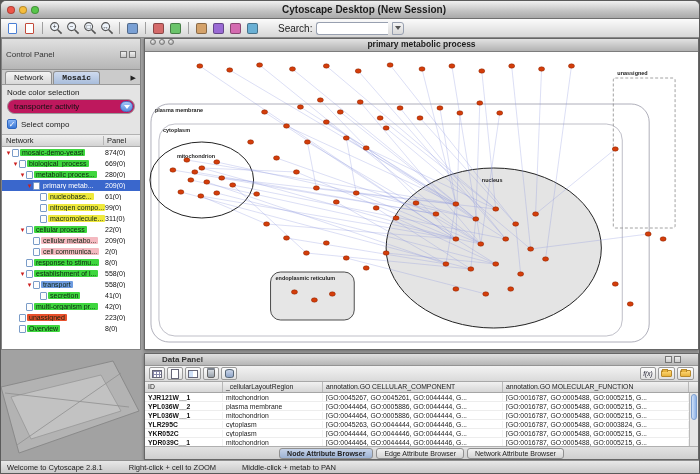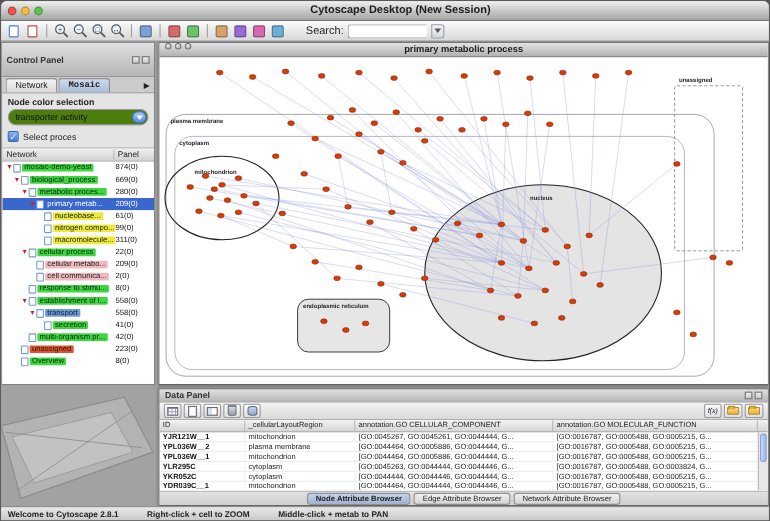--- a/index.html
+++ b/index.html
@@ -23,30 +23,30 @@
   .search-label { font-size:10px; color:#222; }
   .search-input { width:72px; height:13px; border:1px solid #98a0b0; border-right:none; border-radius:3px 0 0 3px; font-size:8px; padding:0 3px; background:#fff; }
   .search-drop { width:12px; height:13px; border:1px solid #98a0b0; border-radius:0 3px 3px 0; background:linear-gradient(#f4f4f4,#d8d8d8); display:flex; align-items:center; justify-content:center; }
   .arrow-down { width:0; height:0; border-left:3px solid transparent; border-right:3px solid transparent; border-top:4px solid #555; }
 
   
   .main { flex:1; display:grid; grid-template-columns:140px 1fr; grid-template-rows:312px 1fr; gap:3px; background:#a2a2a2; overflow:hidden; }
 
   
   .cp { background:#e4e4e4; border:1px solid #838383; display:flex; flex-direction:column; overflow:hidden; }
-  .cp-title { height:13px; flex:none; background:linear-gradient(#e0e0e0,#b6b6b6); border-bottom:1px solid #949494; font-size:8px; font-weight:bold; color:#333; display:flex; align-items:center; padding:15px 4px;text-align:right; }
+  .cp-title { height:13px; flex:none; background:linear-gradient(#e0e0e0,#b6b6b6); border-bottom:1px solid #949494; font-size:8px; font-weight:normal; color:#333; display:flex; align-items:center; padding:15px 4px;text-align:right; }
   .grow { flex:1; }
   .mini-btn { width:7px; height:7px; border:1px solid #777; background:linear-gradient(#efefef,#c9c9c9); margin-left:2px; flex:none; }
   .cp-tabs { height:15px; flex:none; display:flex; align-items:flex-end; background:#cbcbcb; border-bottom:1px solid #9a9a9a; padding:2px 2px 0 3px; gap:1px; }
   .cp-tab { font-size:8px; padding:1px 8px 2px; border:1px solid #8f8f8f; border-bottom:none; border-radius:3px 3px 0 0; background:linear-gradient(#f4f4f4,#d8d8d8); color:#222; white-space:nowrap; }
   .cp-tab.selected { background:linear-gradient(#cfdbee,#a8bddb); font-weight:bold;font-family:Liberation Mono, monospace; }
   .cp-tab-arrow { margin-left:auto; font-size:7px; color:#222; padding:0 2px 2px 0; }
   .cp-colorsel { padding:3px 5px 5px; border-bottom:1px solid #b2b2b2; background:#e4e4e4; flex:none; }
-  .cs-label { font-size:8px; color:#222;font-weight:bold; }
-  .combo { margin-top:2px; height:15px; background:#4d7c0f; border:1px solid #9a9a9a; border-radius:8px; display:flex; align-items:center; padding-left:6px; position:relative; font-size:8px; color:#111; }
+  .cs-label { font-size:8px; color:#222; }
+  .combo { margin-top:2px; height:15px; background:#be185d; border:1px solid #9a9a9a; border-radius:8px; display:flex; align-items:center; padding-left:6px; position:relative; font-size:8px; color:#111; }
   .combo-btn { position:absolute; right:1px; top:1px; bottom:1px; width:13px; border-radius:7px; background:linear-gradient(#a5c6f8,#5a8fe0); display:flex; align-items:center; justify-content:center; border:1px solid #4677c8; }
   .combo-btn .arrow-down { border-top-color:#fff; }
   .checkbox-row { display:flex; align-items:center; gap:4px; margin-top:5px; }
   .checkbox { width:10px; height:10px; border-radius:2px; background:linear-gradient(#8ab5f5,#3a78d6); border:1px solid #2e66c0; color:#fff; font-size:8px; line-height:9px; text-align:center; flex:none; }
   .checkbox::after { content:"✓"; }
   .cb-label { font-size:8px; color:#222; }
   .tree-head { display:flex; height:12px; flex:none; background:linear-gradient(#efefef,#d3d3d3); border-bottom:1px solid #a8a8a8; font-size:7.5px; color:#222; align-items:center; }
   .tree-head .h1 { flex:1; padding-left:4px; border-right:1px solid #b5b5b5; overflow:hidden; }
   .tree-head .h2 { width:36px; padding-left:3px; }
   .tree { flex:1; background:#fff; overflow:hidden; }
@@ -66,21 +66,21 @@
   .net-dots { display:flex; gap:3px; padding-left:5px; z-index:2; }
   .net-dot { width:6px; height:6px; border-radius:50%; background:radial-gradient(circle at 35% 30%, #f2f2f2, #9a9a9a); border:1px solid #787878; }
   .net-title-text { position:absolute; left:0; right:0; text-align:center; font-size:8.5px; font-weight:bold; color:#1d1d1d; }
   .netsvg { flex:1; display:block; background:#fff; }
 
   
   .overview-area { background:#a2a2a2; overflow:hidden; position:relative; }
 
   
   .dp { border:1px solid #666; background:#e6e6e6; display:flex; flex-direction:column; box-shadow:0 1px 3px rgba(0,0,0,.35); overflow:hidden; }
-  .dp-title { height:12px; flex:none; background:linear-gradient(#e0e0e0,#b6b6b6); border-bottom:1px solid #949494; font-size:8px; font-weight:bold; color:#333; display:flex; align-items:center; padding:0 5px; }
+  .dp-title { height:12px; flex:none; background:linear-gradient(#e0e0e0,#b6b6b6); border-bottom:1px solid #949494; font-size:8px; font-weight:bold; color:#333; display:flex; align-items:center; padding:0 17px; }
   .dp-toolbar { height:16px; flex:none; display:flex; align-items:center; gap:2px; padding:1px 4px; background:linear-gradient(#f3f3f3,#dadada); border-bottom:1px solid #a8a8a8; }
   .dp-btn { min-width:16px; height:13px; border:1px solid #9a9a9a; border-radius:2px; background:linear-gradient(#fdfdfd,#e0e0e0); display:flex; align-items:center; justify-content:center; padding:0 2px; }
   .fx-glyph { font-size:6.5px; font-style:italic; color:#223; }
   .gicon { width:10px; height:8px; border:1px solid #667; background-color:#fff; background-image:linear-gradient(#88a 1px, transparent 1px), linear-gradient(90deg,#88a 1px, transparent 1px); background-size:3px 3px; }
   .picon { width:8px; height:10px; background:#fff; border:1px solid #667; }
   .cols-icon { width:10px; height:8px; border:1px solid #667; background:linear-gradient(90deg,#cfe0f7 50%, #fff 50%); }
   .trash-icon { width:8px; height:9px; background:linear-gradient(#d6dbe1,#97a0aa); border:1px solid #666; border-radius:1px 1px 2px 2px; position:relative; }
   .trash-icon::before { content:""; position:absolute; left:-1px; right:-1px; top:-2px; height:2px; background:#7b828c; border-radius:1px; }
   .cyl-icon { width:9px; height:9px; background:linear-gradient(#cbd6ea,#8fa5c8); border:1px solid #567; border-radius:4px / 2.5px; }
   .folder-icon2 { width:11px; height:7px; background:linear-gradient(#ffd978,#e8b33c); border:1px solid #b8892a; border-radius:1px; position:relative; }
@@ -94,21 +94,21 @@
   .dtr { display:flex; height:9px; font-size:6.8px; border-bottom:1px solid #ededed; align-items:center; color:#222; }
   .dtd { padding:0 3px; border-right:1px solid #f1f1f1; overflow:hidden; white-space:nowrap; }
   .dtd.idc { font-weight:bold; color:#111; }
   .vscroll { position:absolute; right:0; top:11px; bottom:0; width:9px; background:#e7e7e7; border-left:1px solid #bbb; }
   .vthumb { margin:1px; height:26px; background:linear-gradient(90deg,#cfe0f7,#8fb3e8); border:1px solid #7d9fd0; border-radius:4px; }
   .dp-tabs { height:13px; flex:none; display:flex; align-items:center; justify-content:center; gap:3px; background:linear-gradient(#e2e2e2,#cfcfcf); border-top:1px solid #b0b0b0; }
   .dp-tab { font-size:7px; padding:1px 7px; border:1px solid #909090; border-radius:3px; background:linear-gradient(#f2f2f2,#d4d4d4); color:#222; white-space:nowrap; }
   .dp-tab.selected { background:linear-gradient(#c6d3e9,#9db3d4); font-weight:bold; }
 
   
-  .status { height:13px; flex:none; background:linear-gradient(#e8e8e8,#c9c9c9); border-top:1px solid #8f8f8f; display:flex; align-items:center; font-size:7.5px; color:#222; gap:26px; padding-left:6px;font-weight:bold; }
+  .status { height:13px; flex:none; background:linear-gradient(#e8e8e8,#c9c9c9); border-top:1px solid #8f8f8f; display:flex; align-items:center; font-size:7.5px; color:#222; gap:26px; padding-left:6px; }
 </style>
 </head>
 <body>
 
 <div class="window">
 
   <div class="titlebar">
     <div class="traffic">
       <div class="light" style="background:#ee5548"></div>
       <div class="light" style="background:#f6bd3c"></div>
@@ -205,21 +205,21 @@
       <div class="cp-colorsel">
         <div class="cs-label">Node color selection</div>
         <div class="combo">
           <span>transporter activity</span>
           <span class="combo-btn">
               <span class="arrow-down"></span>
             </span>
         </div>
         <div class="checkbox-row">
           <span class="checkbox"></span>
-          <span class="cb-label">Select proces</span>
+          <span class="cb-label">Select compo</span>
         </div>
       </div>
       <div class="tree-head">
         <span class="h1">Network</span>
         <span class="h2">Panel</span>
       </div>
       <div class="tree" id="tree-body">
           <div class="trow">
             <span class="indent" style="width: 3px;"></span>
             <span class="tri">▾</span>

